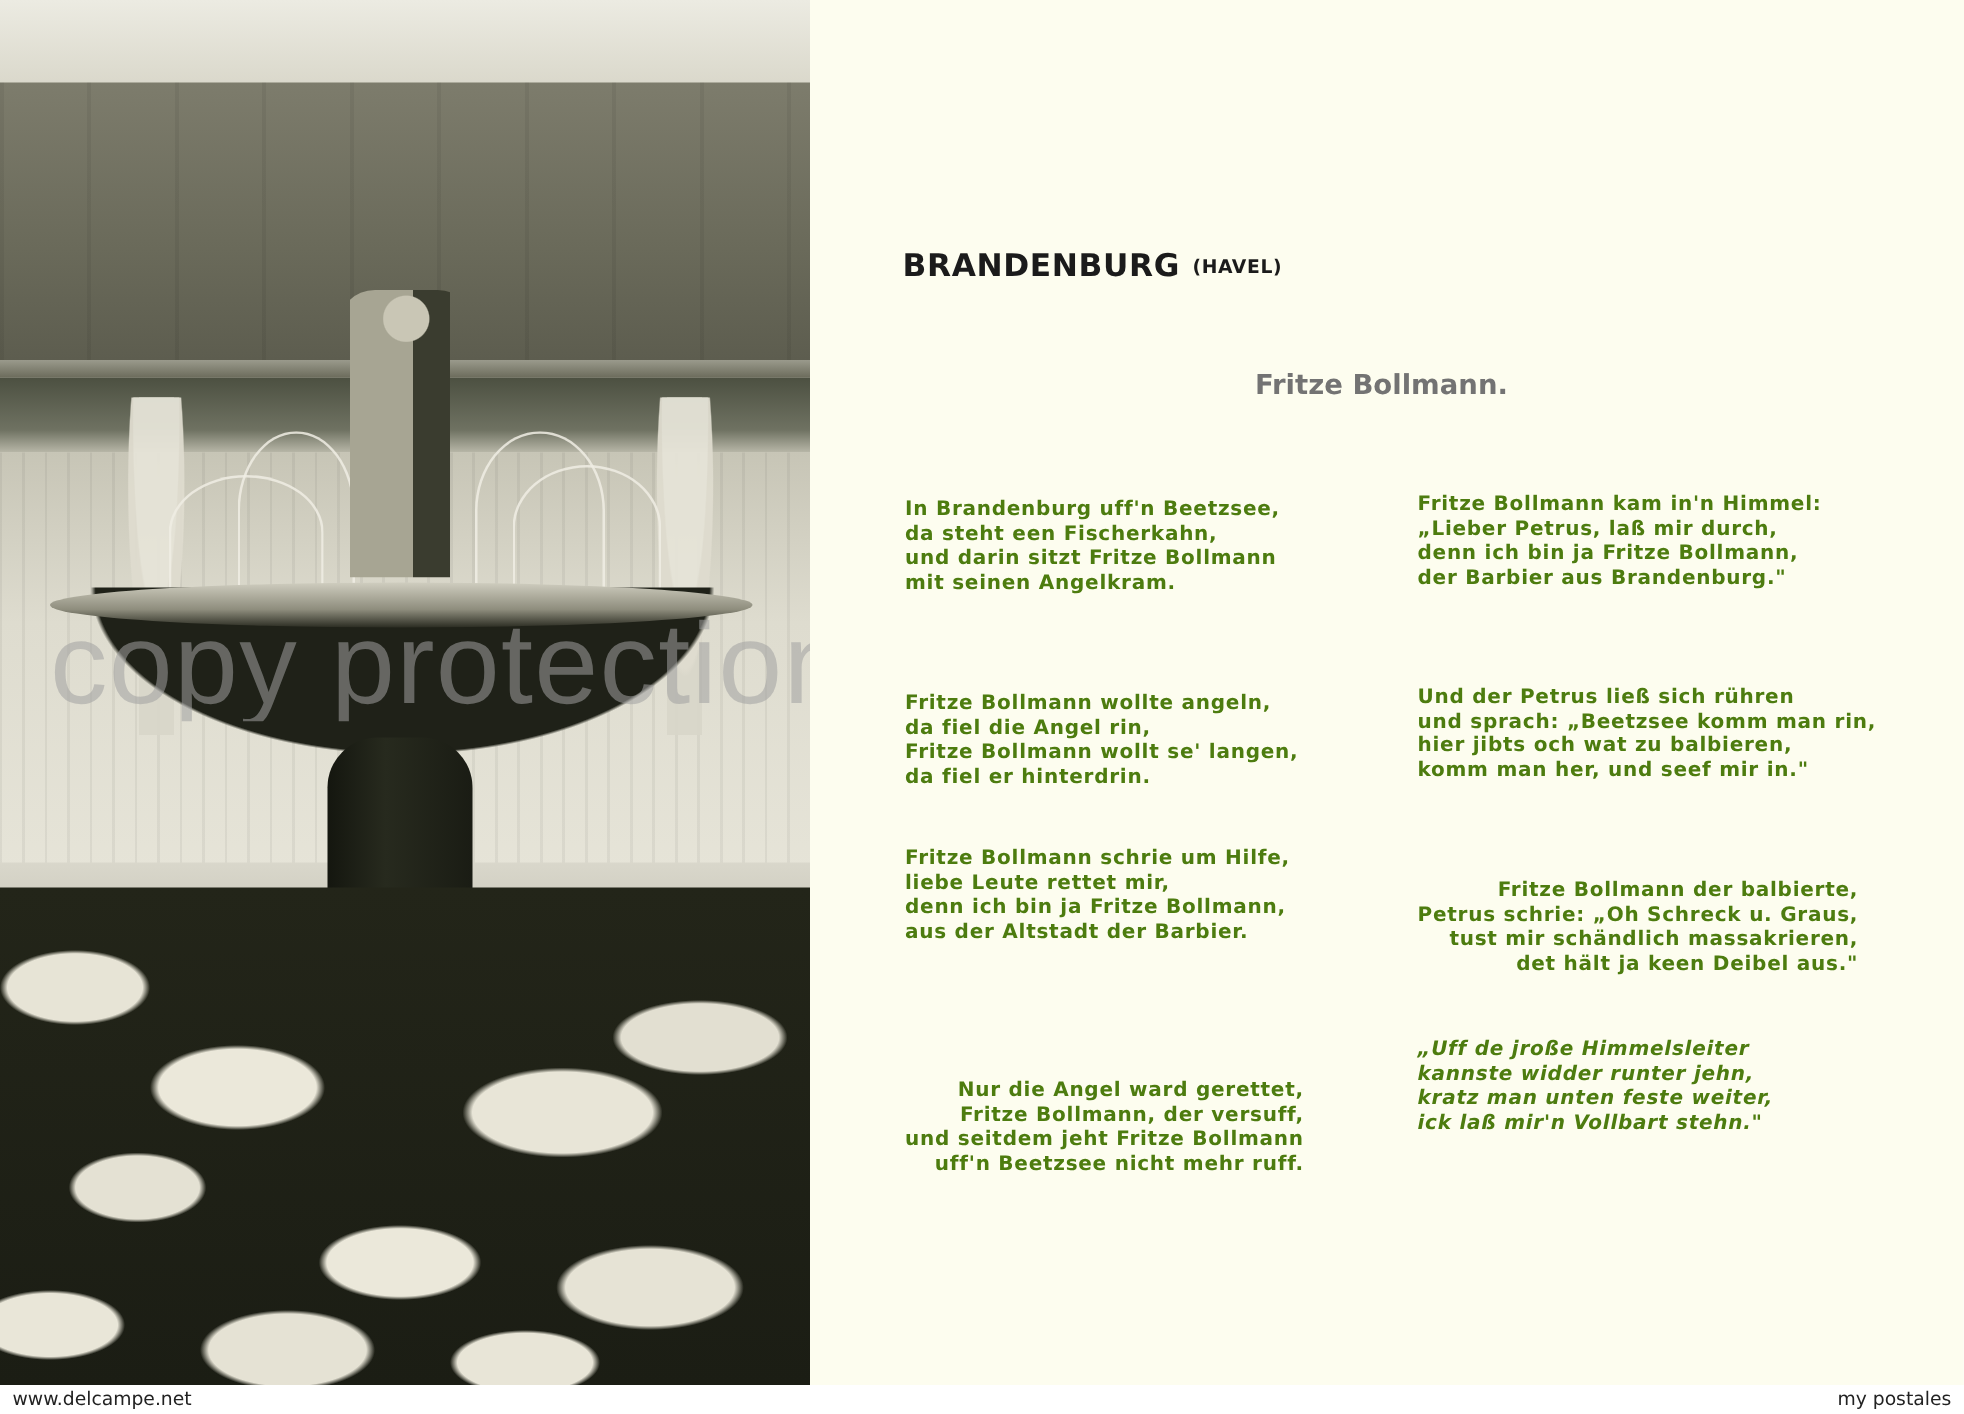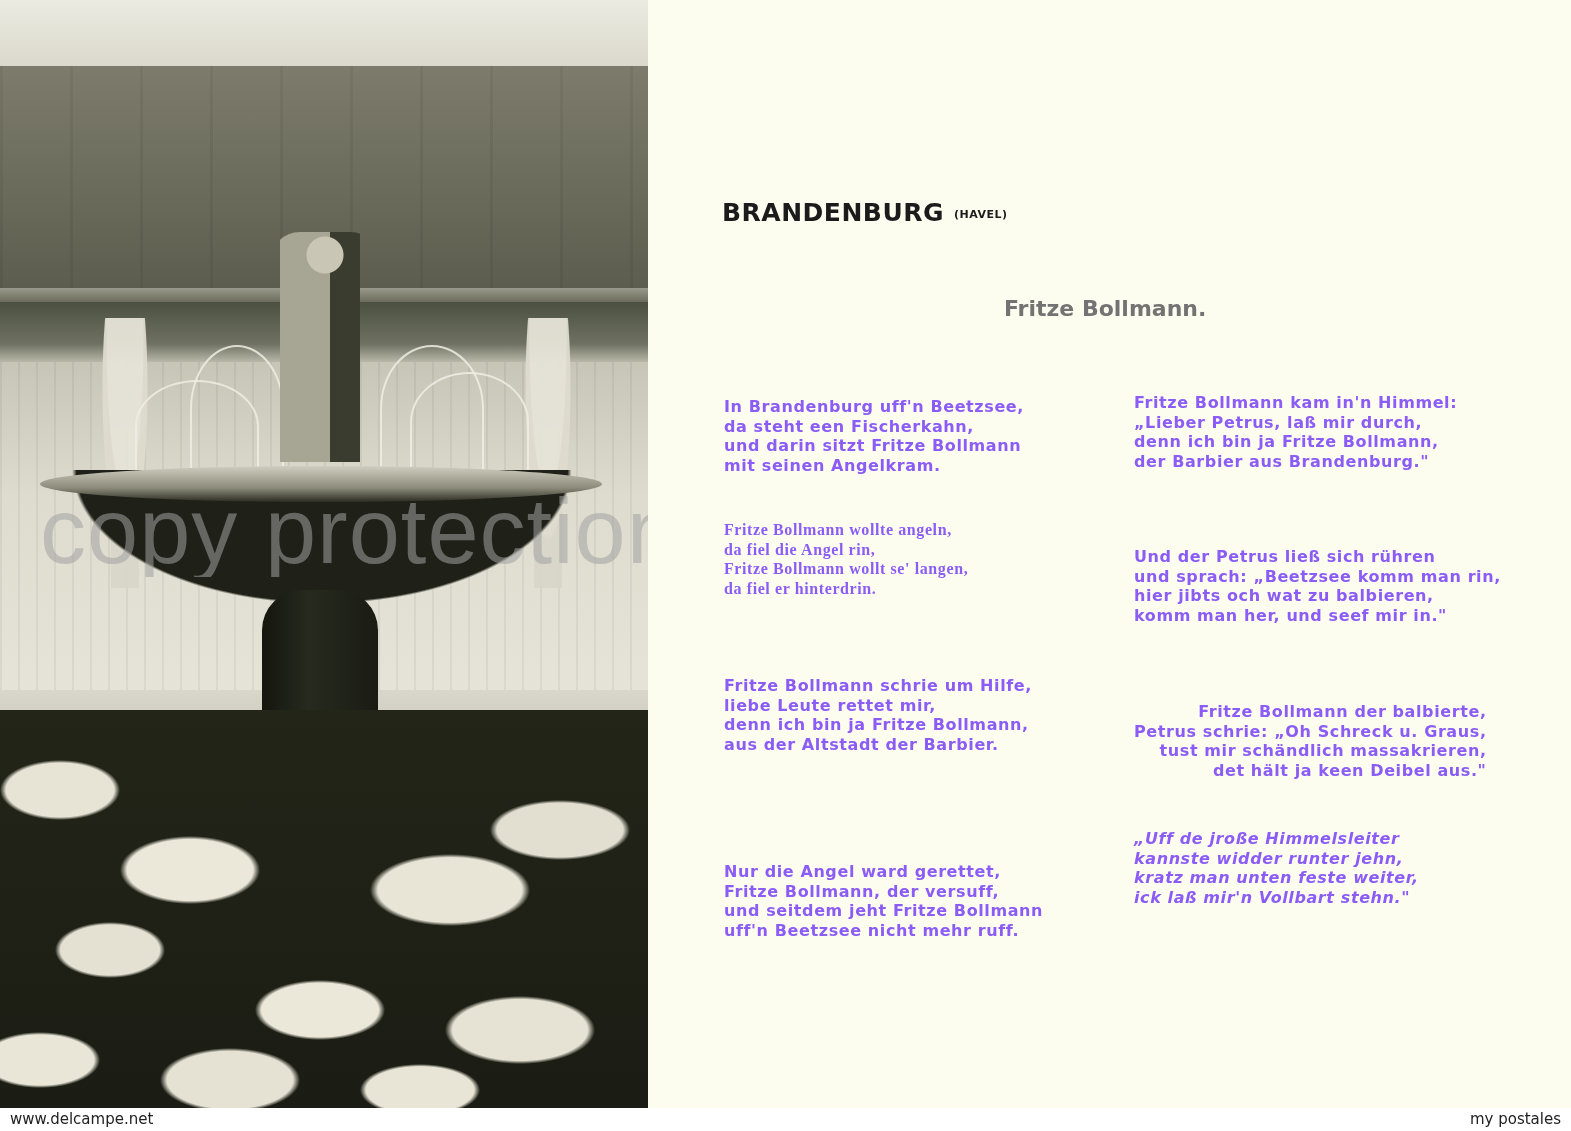--- a/index.html
+++ b/index.html
@@ -117,35 +117,35 @@
 
     
     .heading {
       position: absolute; left: 722px; top: 198px;
       font-family: "DejaVu Sans", sans-serif;
       font-weight: bold; font-size: 25px; color: #1b1b1b;
       letter-spacing: 0.5px;
       white-space: nowrap;
     }
     .heading .sub {
-      font-size: 11px; margin-left: 10px; letter-spacing: 0.5px; vertical-align: 3px;
+      font-size: 15px; margin-left: 10px; letter-spacing: 0.5px; vertical-align: 3px;
     }
     .poem-title {
       position: absolute; left: 1004px; top: 296px;
       font-family: "DejaVu Sans", sans-serif;
       font-weight: bold; font-size: 22px; color: #737373;
       white-space: nowrap;
     }
     .stanza {
       position: absolute;
       font-family: "DejaVu Sans", sans-serif;
       font-weight: bold;
       font-size: 16px;
       line-height: 19.5px;
-      color: #8b5cf6;
+      color: #4d7c0f;
       letter-spacing: 0.6px;
       white-space: nowrap;
     }
     .stanza .line { display: block; }
     .col-left { left: 724px; }
     .col-right { left: 1134px; }
 
     
     .footer {
       position: absolute; left: 0; top: 1108px; width: 1571px; height: 32px;
@@ -195,21 +195,21 @@
     <span class="line">und darin sitzt Fritze Bollmann</span>
     <span class="line">mit seinen Angelkram.</span>
   </div>
   <div class="stanza col-right" style="top:393px;">
     <span class="line">Fritze Bollmann kam in'n Himmel:</span>
     <span class="line">„Lieber Petrus, laß mir durch,</span>
     <span class="line">denn ich bin ja Fritze Bollmann,</span>
     <span class="line">der Barbier aus Brandenburg."</span>
   </div>
 
-  <div class="stanza col-left" style="top:520px;font-family:Liberation Serif, serif;">
+  <div class="stanza col-left" style="top:552px;">
     <span class="line">Fritze Bollmann wollte angeln,</span>
     <span class="line">da fiel die Angel rin,</span>
     <span class="line">Fritze Bollmann wollt se' langen,</span>
     <span class="line">da fiel er hinterdrin.</span>
   </div>
   <div class="stanza col-right" style="top:547px;">
     <span class="line">Und der Petrus ließ sich rühren</span>
     <span class="line">und sprach: „Beetzsee komm man rin,</span>
     <span class="line">hier jibts och wat zu balbieren,</span>
     <span class="line">komm man her, und seef mir in."</span>
@@ -221,21 +221,21 @@
     <span class="line">denn ich bin ja Fritze Bollmann,</span>
     <span class="line">aus der Altstadt der Barbier.</span>
   </div>
   <div class="stanza col-right" style="top:702px;text-align:right;">
     <span class="line">Fritze Bollmann der balbierte,</span>
     <span class="line">Petrus schrie: „Oh Schreck u. Graus,</span>
     <span class="line">tust mir schändlich massakrieren,</span>
     <span class="line">det hält ja keen Deibel aus."</span>
   </div>
 
-  <div class="stanza col-left" style="top:862px;">
+  <div class="stanza col-left" style="top:862px;text-align:right;">
     <span class="line">Nur die Angel ward gerettet,</span>
     <span class="line">Fritze Bollmann, der versuff,</span>
     <span class="line">und seitdem jeht Fritze Bollmann</span>
     <span class="line">uff'n Beetzsee nicht mehr ruff.</span>
   </div>
   <div class="stanza col-right" style="top:829px;font-style:italic;">
     <span class="line">„Uff de jroße Himmelsleiter</span>
     <span class="line">kannste widder runter jehn,</span>
     <span class="line">kratz man unten feste weiter,</span>
     <span class="line">ick laß mir'n Vollbart stehn."</span>

